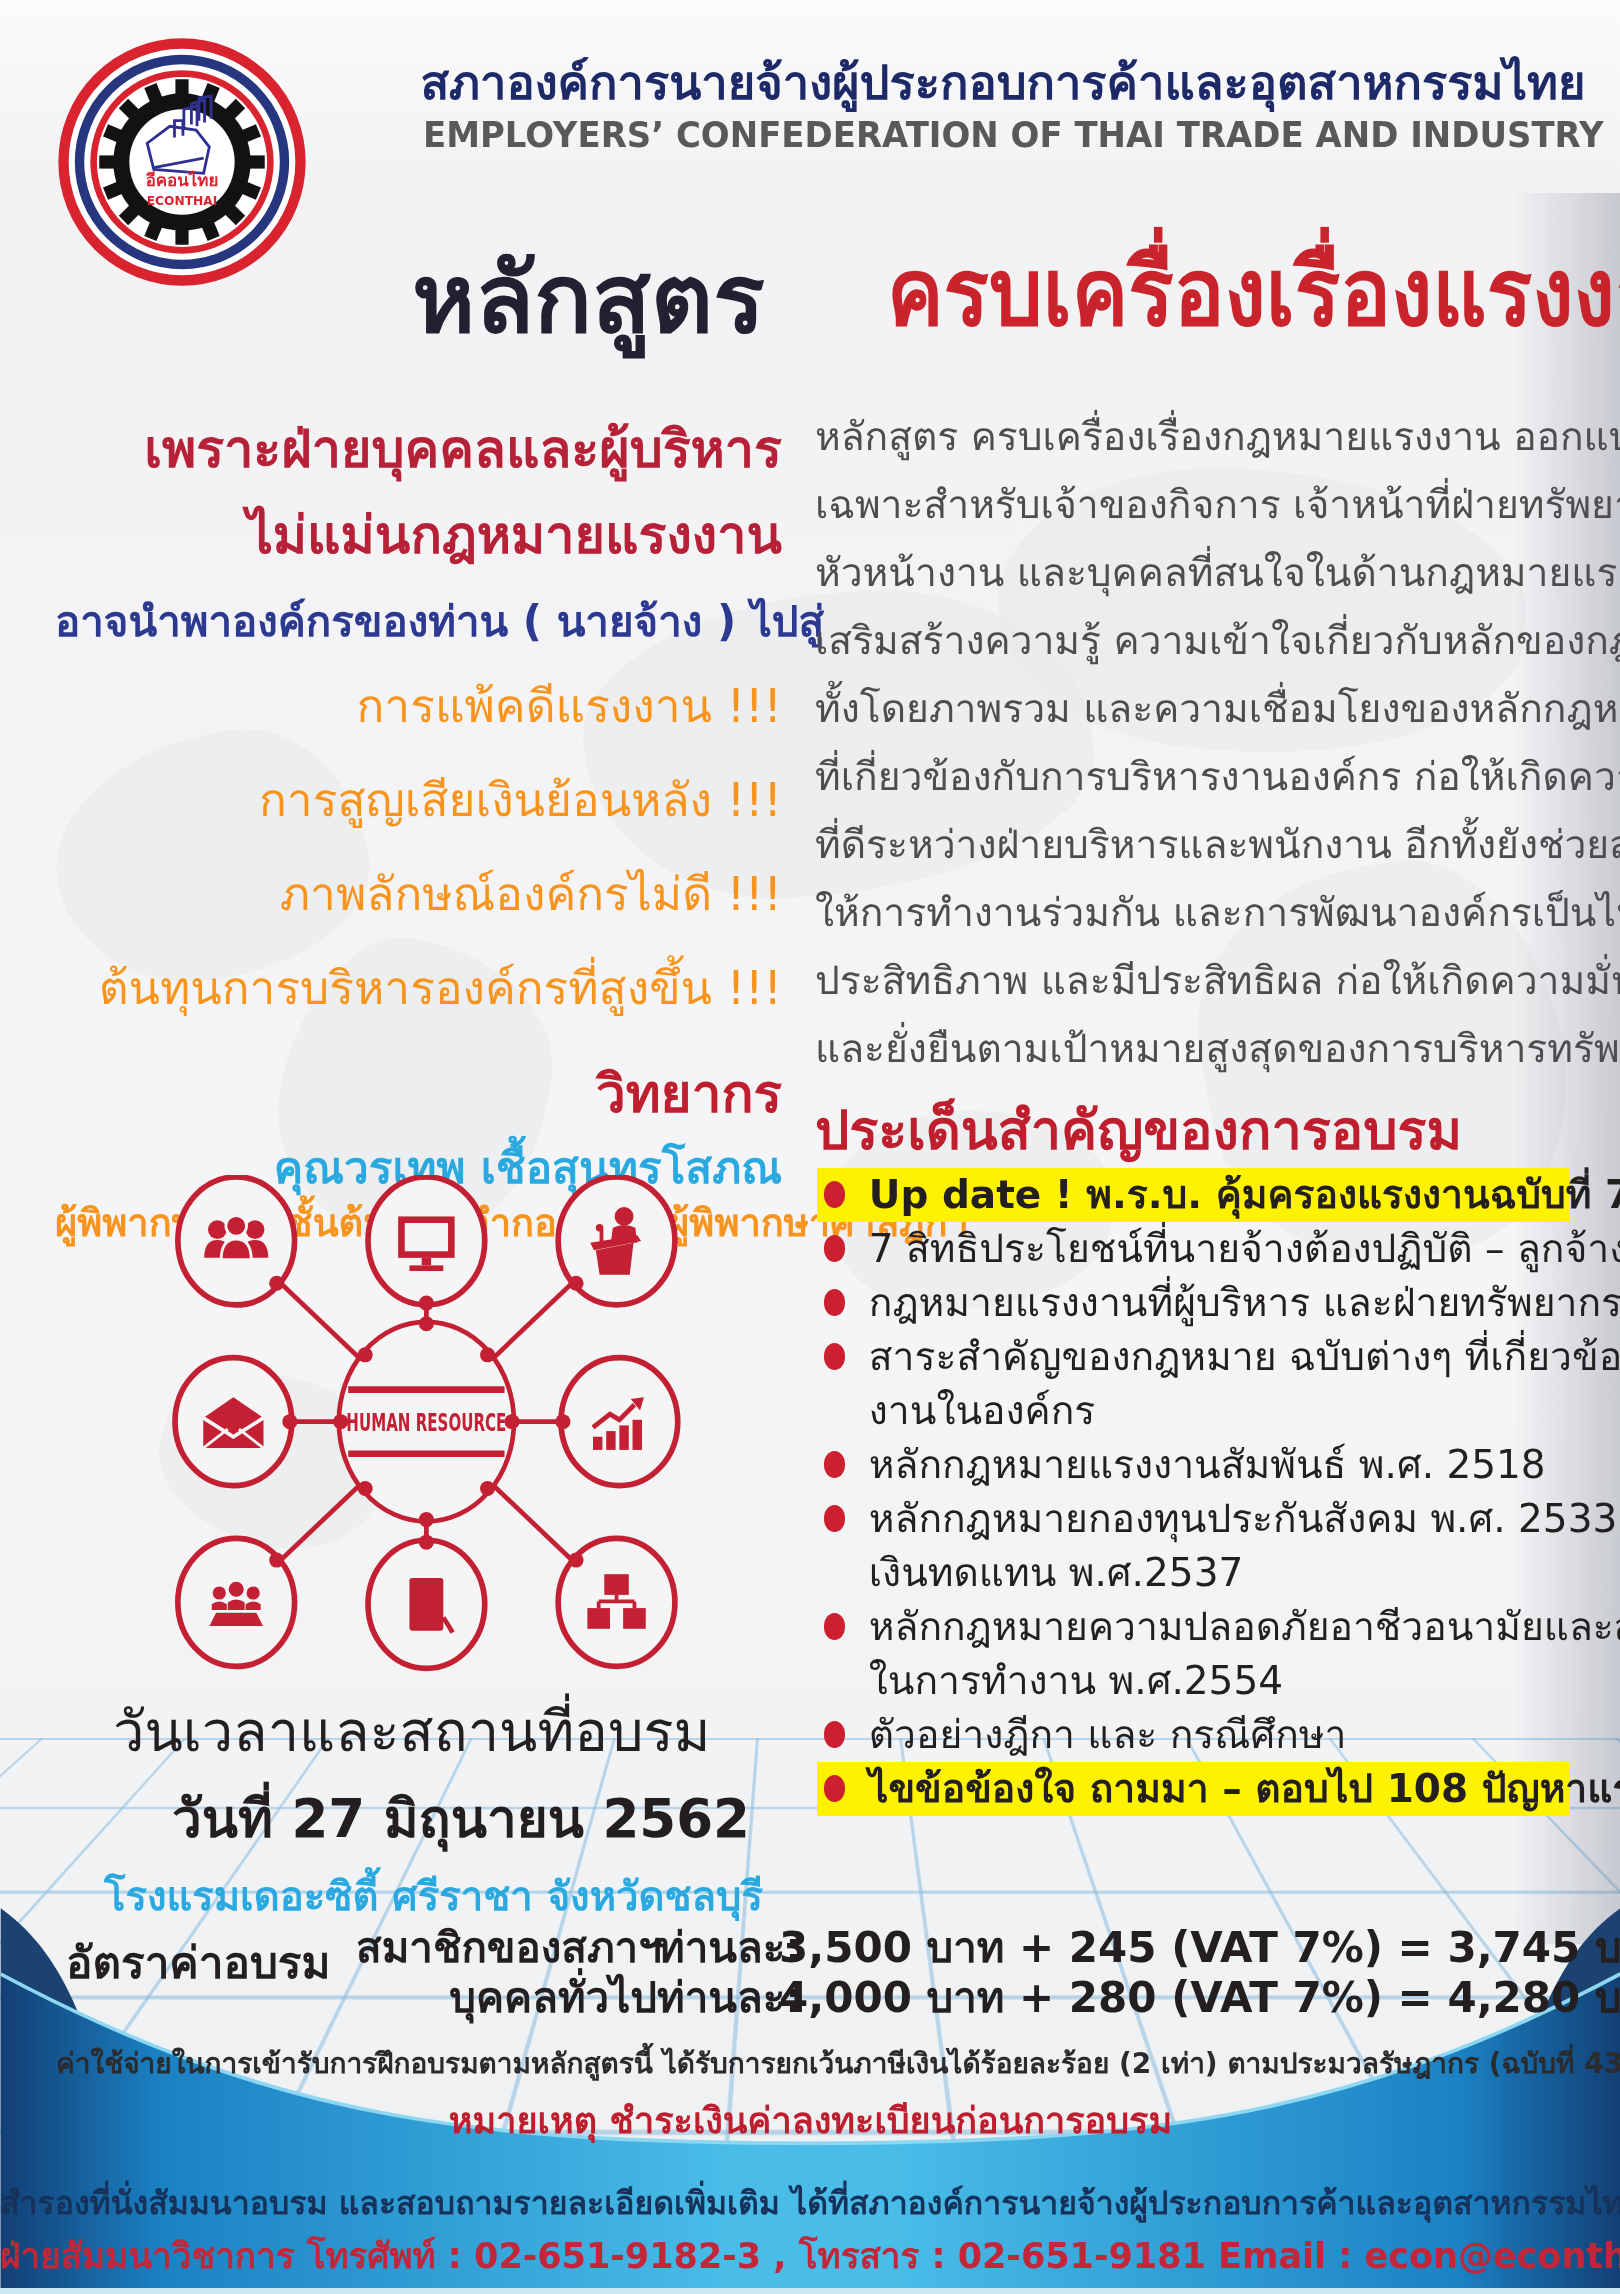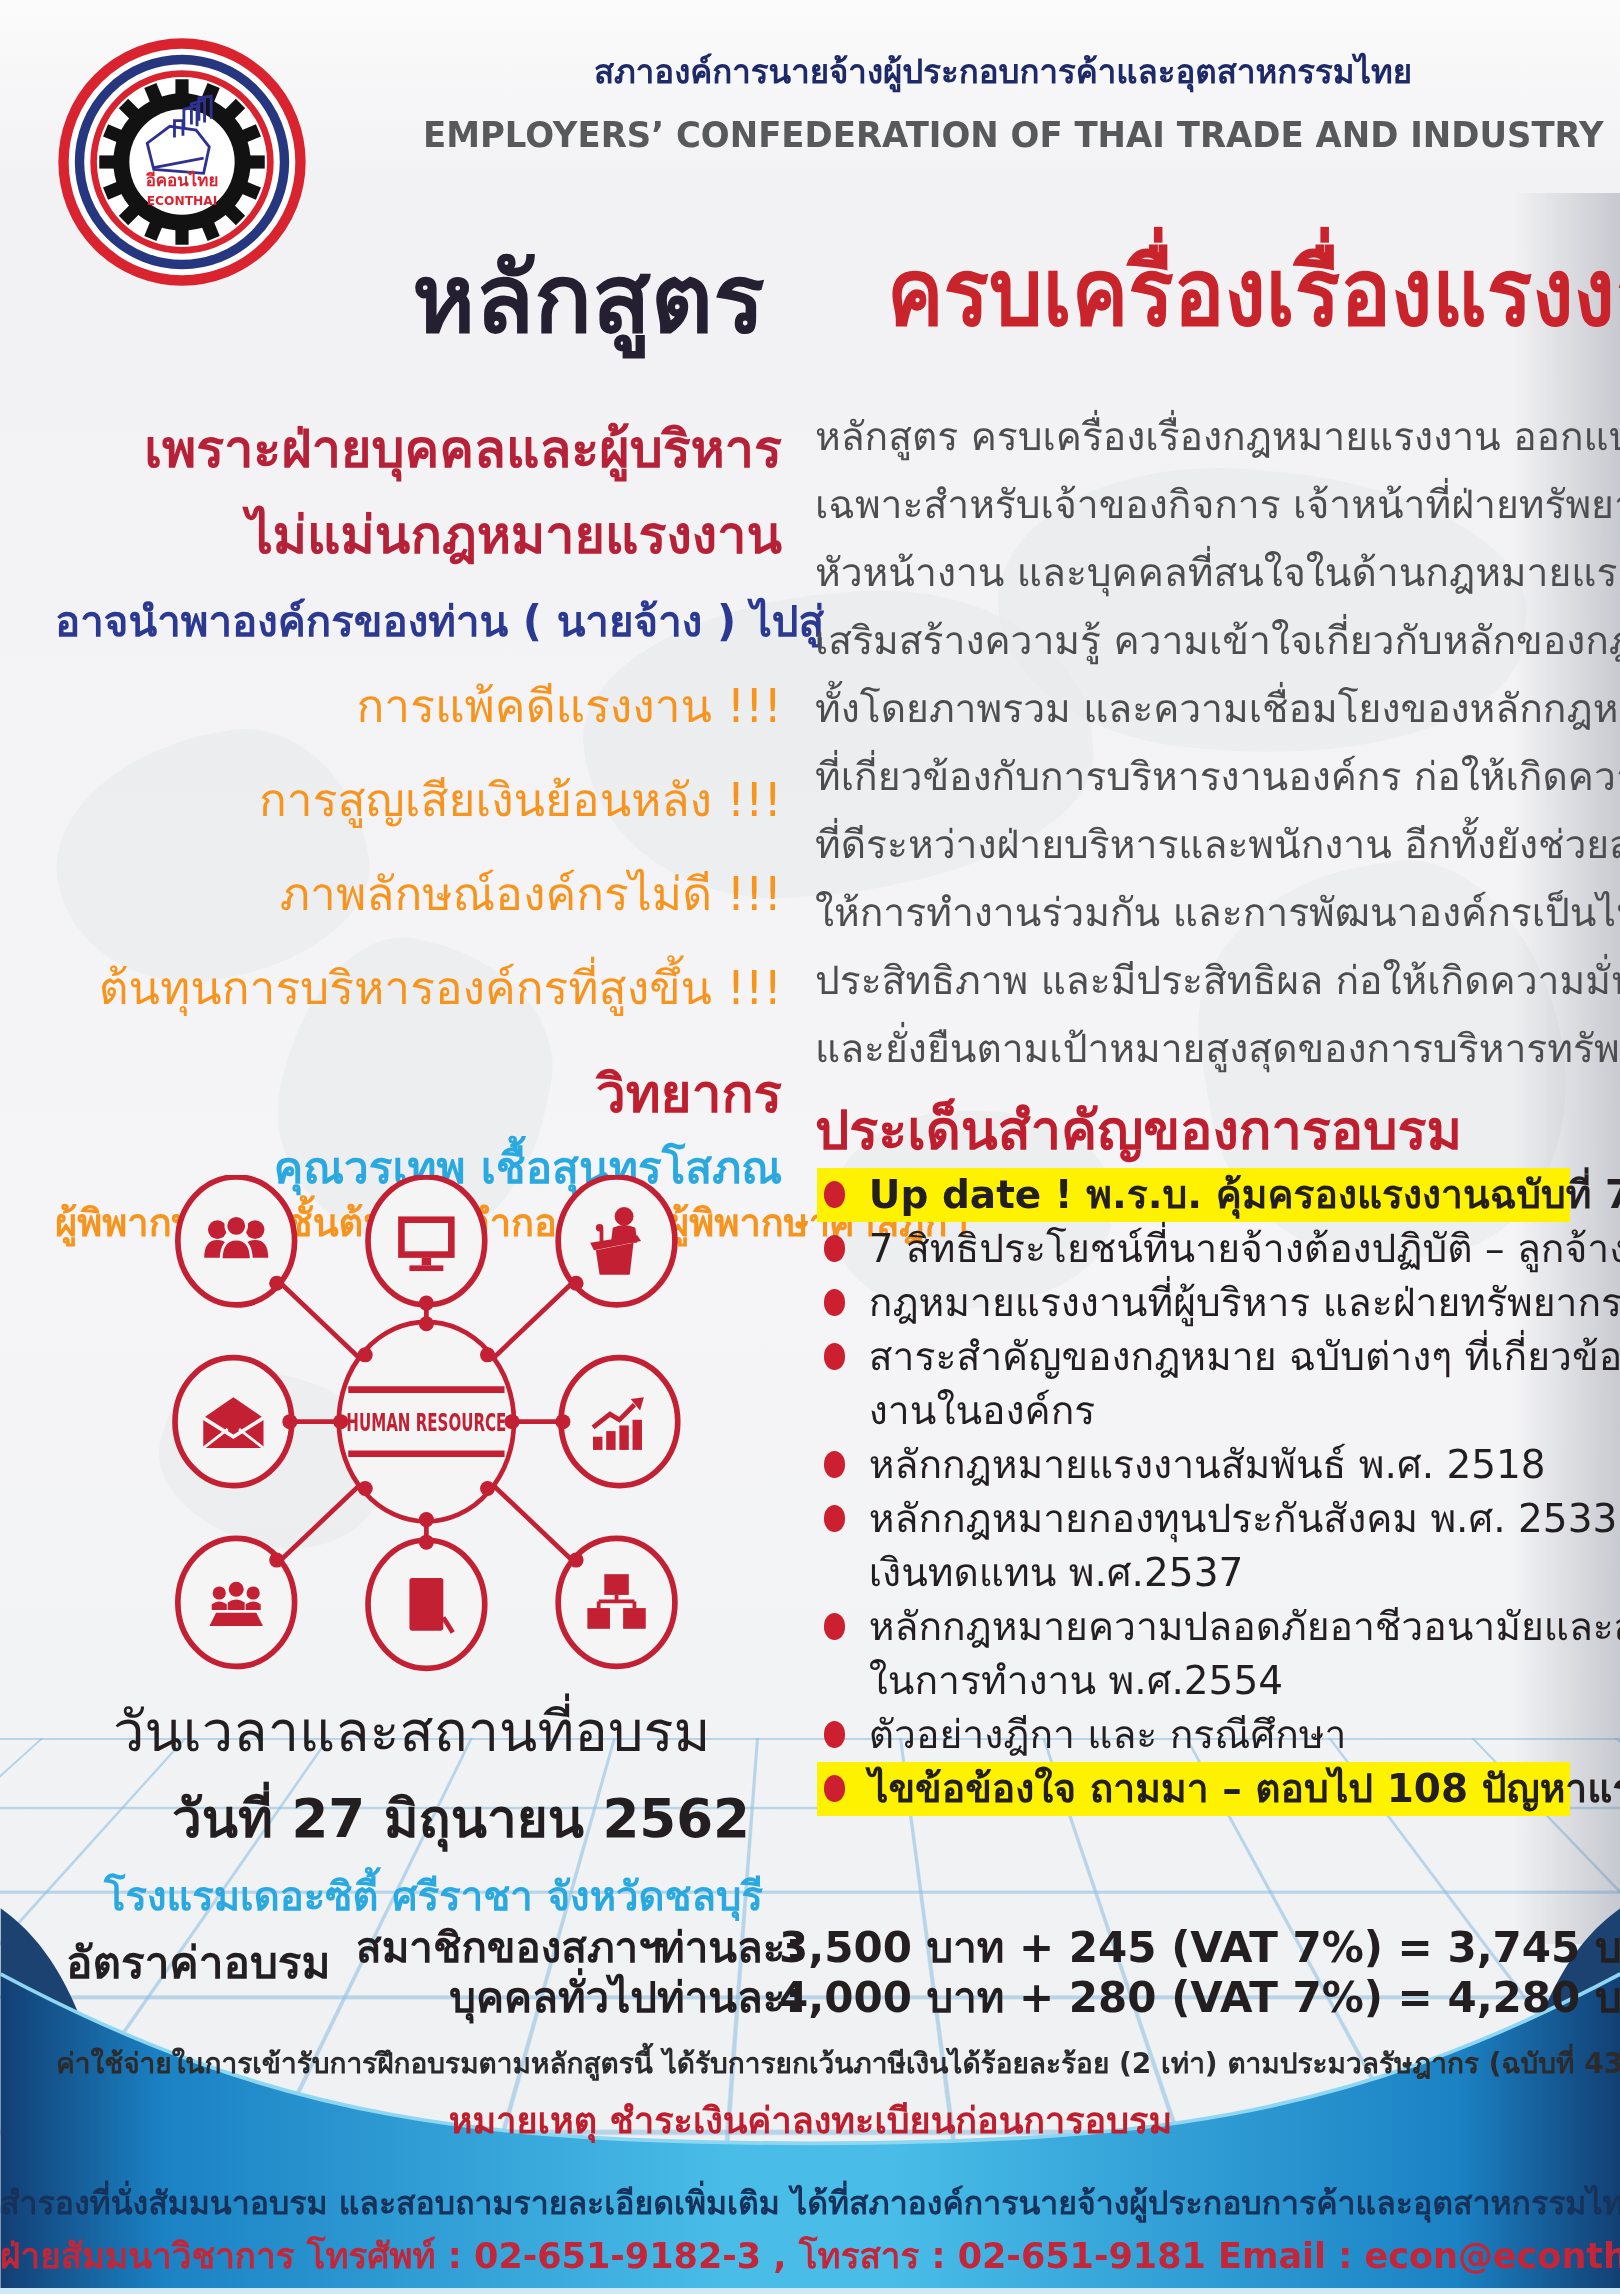--- a/index.html
+++ b/index.html
@@ -14,21 +14,21 @@
   .blob{position:absolute;background:#e8e9eb;opacity:.6;}
   .right-shade{position:absolute;top:193px;right:0;width:108px;height:1751px;
     background:linear-gradient(90deg,rgba(110,115,130,0) 0%,rgba(100,106,124,.30) 100%);}
   .grid-floor{position:absolute;left:-245px;top:1738px;width:2109px;height:527px;
     background-image:linear-gradient(rgba(137,188,224,.55) 2.8px,transparent 2.8px),
                      linear-gradient(90deg,rgba(137,188,224,.55) 2.8px,transparent 2.8px);
     background-size:143px 90px;
     transform:perspective(716px) rotateX(46deg);transform-origin:50% 0;}
   .bottom-strip{position:absolute;left:0;bottom:0;width:100%;height:6.6px;background:#cfe8f5;z-index:6;}
   
-  .org-th{left:405px;top:45px;width:1196px;text-align:center;font-size:33px;font-weight:bold;color:#1e2a68;white-space:nowrap;}
+  .org-th{left:405px;top:45px;width:1196px;text-align:center;font-size:47px;font-weight:bold;color:#1e2a68;white-space:nowrap;}
   .org-en{left:405px;top:115px;width:1196px;text-align:center;font-size:35px;font-weight:bold;color:#58595b;transform:scaleX(.97);transform-origin:center;white-space:nowrap;}
   .title-prefix{left:412px;top:222px;font-size:96px;font-weight:bold;color:#242031;white-space:nowrap;}
   .title-name{left:887px;top:217px;font-size:94px;font-weight:bold;color:#c9242c;white-space:nowrap;transform:scaleX(.90);transform-origin:left top;}
   
   .lc{left:55px;width:727px;text-align:right;white-space:nowrap;}
   .warn1{top:407px;font-size:52px;font-weight:bold;color:#b62138;}
   .warn2{top:493px;font-size:52px;font-weight:bold;color:#b62138;}
   .lead{top:588px;font-size:42px;font-weight:bold;color:#2b3990;}
   .cons-list{top:659px;}
   .cons-line{height:94px;line-height:94px;font-size:46px;font-weight:normal;color:#f7941e;}

